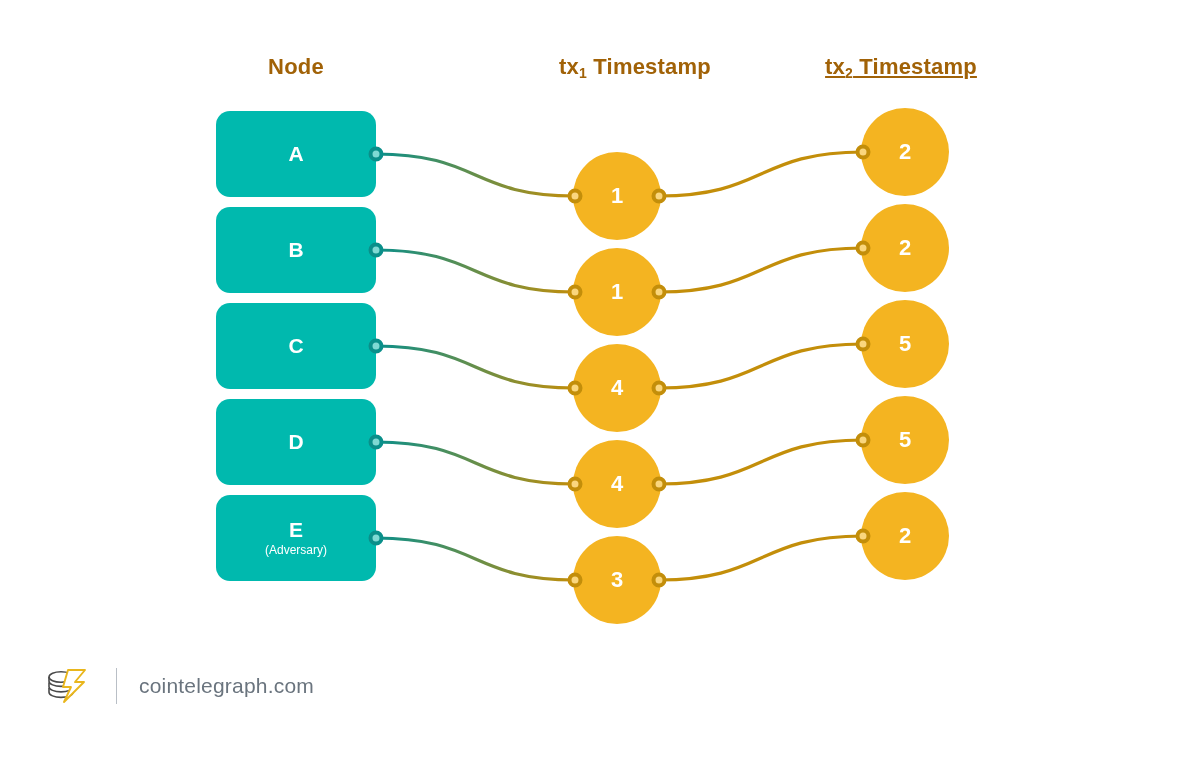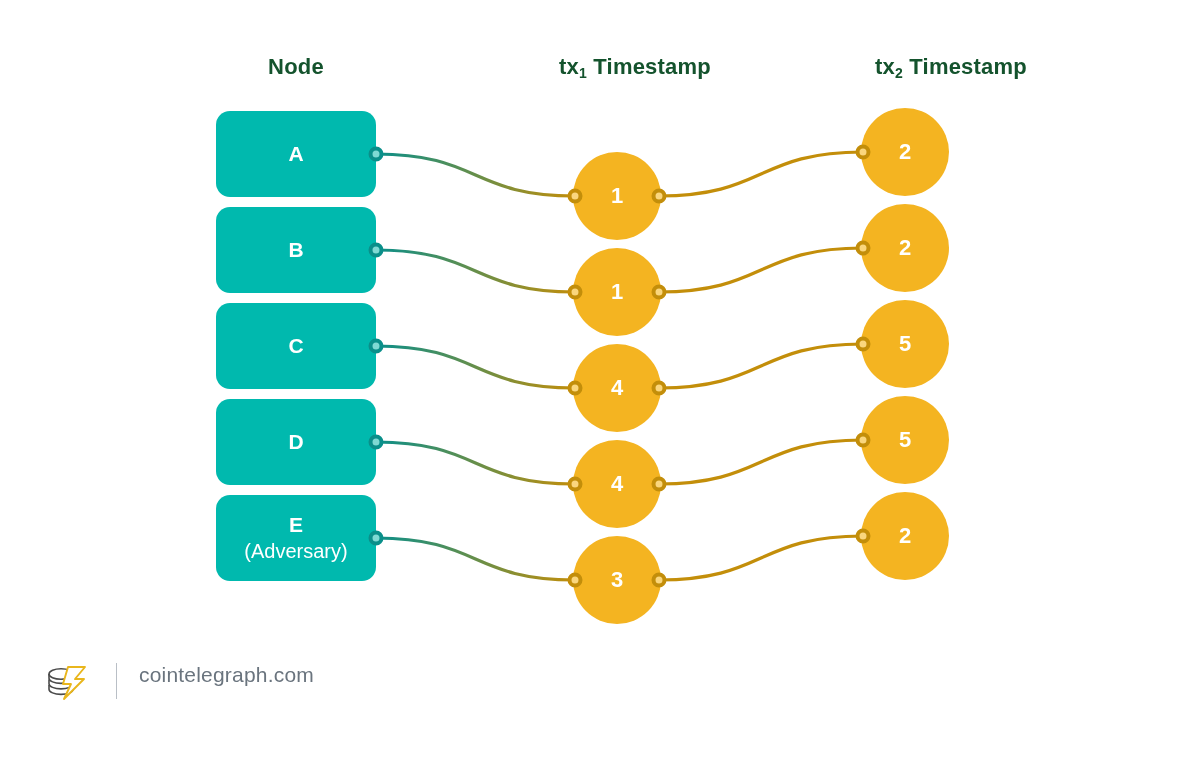--- a/index.html
+++ b/index.html
@@ -20,21 +20,21 @@
     left: 0; top: 0;
     width: 1200px;
     height: 758px;
   }
 
   
   .col-header {
     position: absolute;
     font-size: 22px;
     font-weight: bold;
-    color: #14532d;
+    color: #a16207;
     letter-spacing: 0.2px;
     white-space: nowrap;
     text-align: left;
     transform: translateX(-50%);
   }
   .col-header sub {
     font-size: 14px;
     font-weight: bold;
     vertical-align: baseline;
     position: relative;
@@ -54,21 +54,21 @@
     justify-content: center;
     color: #ffffff;
     box-sizing: border-box;
   }
   .node-label {
     font-size: 21px;
     font-weight: bold;
     line-height: 1.15;
   }
   .node-sublabel {
-    font-size: 20px;
+    font-size: 12px;
     font-weight: normal;
     line-height: 1.2;
     margin-top: 1px;
   }
 
   
   .ts-circle {
     position: absolute;
     width: 88px;
     height: 88px;
@@ -99,21 +99,21 @@
     background: #fad67d;
     border: 4px solid #c38e0a;
   }
 
   
   #footer {
     position: absolute;
     left: 44px;
     top: 663px;
     display: flex;
-    align-items: flex-start;
+    align-items: center;
     height: 46px;
   }
   #logo-mark {
     width: 46px;
     height: 40px;
     flex: none;
   }
   .footer-divider {
     width: 1px;
     height: 36px;
@@ -148,21 +148,21 @@
       <path d="M 376 346 C 479.48 346, 471.52 388, 575 388" fill="none" stroke="url(#gTealGold)" stroke-width="3.2" stroke-linecap="round"></path>
       <path d="M 659 388 C 765.08 388, 756.92 344, 863 344" fill="none" stroke="#c38e0a" stroke-width="3.2" stroke-linecap="round"></path>
       <path d="M 376 442 C 479.48 442, 471.52 484, 575 484" fill="none" stroke="url(#gTealGold)" stroke-width="3.2" stroke-linecap="round"></path>
       <path d="M 659 484 C 765.08 484, 756.92 440, 863 440" fill="none" stroke="#c38e0a" stroke-width="3.2" stroke-linecap="round"></path>
       <path d="M 376 538 C 479.48 538, 471.52 580, 575 580" fill="none" stroke="url(#gTealGold)" stroke-width="3.2" stroke-linecap="round"></path>
       <path d="M 659 580 C 765.08 580, 756.92 536, 863 536" fill="none" stroke="#c38e0a" stroke-width="3.2" stroke-linecap="round"></path>
     </svg>
   <div id="layers">
       <div class="col-header" style="left: 296px; top: 54px;"><span>Node</span></div>
       <div class="col-header" style="left: 635px; top: 54px;"><span>tx</span><sub>1</sub><span> Timestamp</span></div>
-      <div class="col-header" style="left: 951px; top: 54px;"><span>tx</span><sub>2</sub><span> Timestamp</span></div>
+      <div class="col-header" style="left: 901px; top: 54px; text-decoration: underline;"><span>tx</span><sub>2</sub><span> Timestamp</span></div>
       <div class="node-box" style="left: 216px; top: 111px;">
         <div class="node-label">A</div>
       </div>
       <div class="ts-circle" style="left: 573px; top: 152px;">
         <span>1</span>
       </div>
       <div class="ts-circle" style="left: 861px; top: 108px;">
         <span>2</span>
       </div>
       <div class="dot dot-teal" style="left: 376px; top: 154px;"></div>

